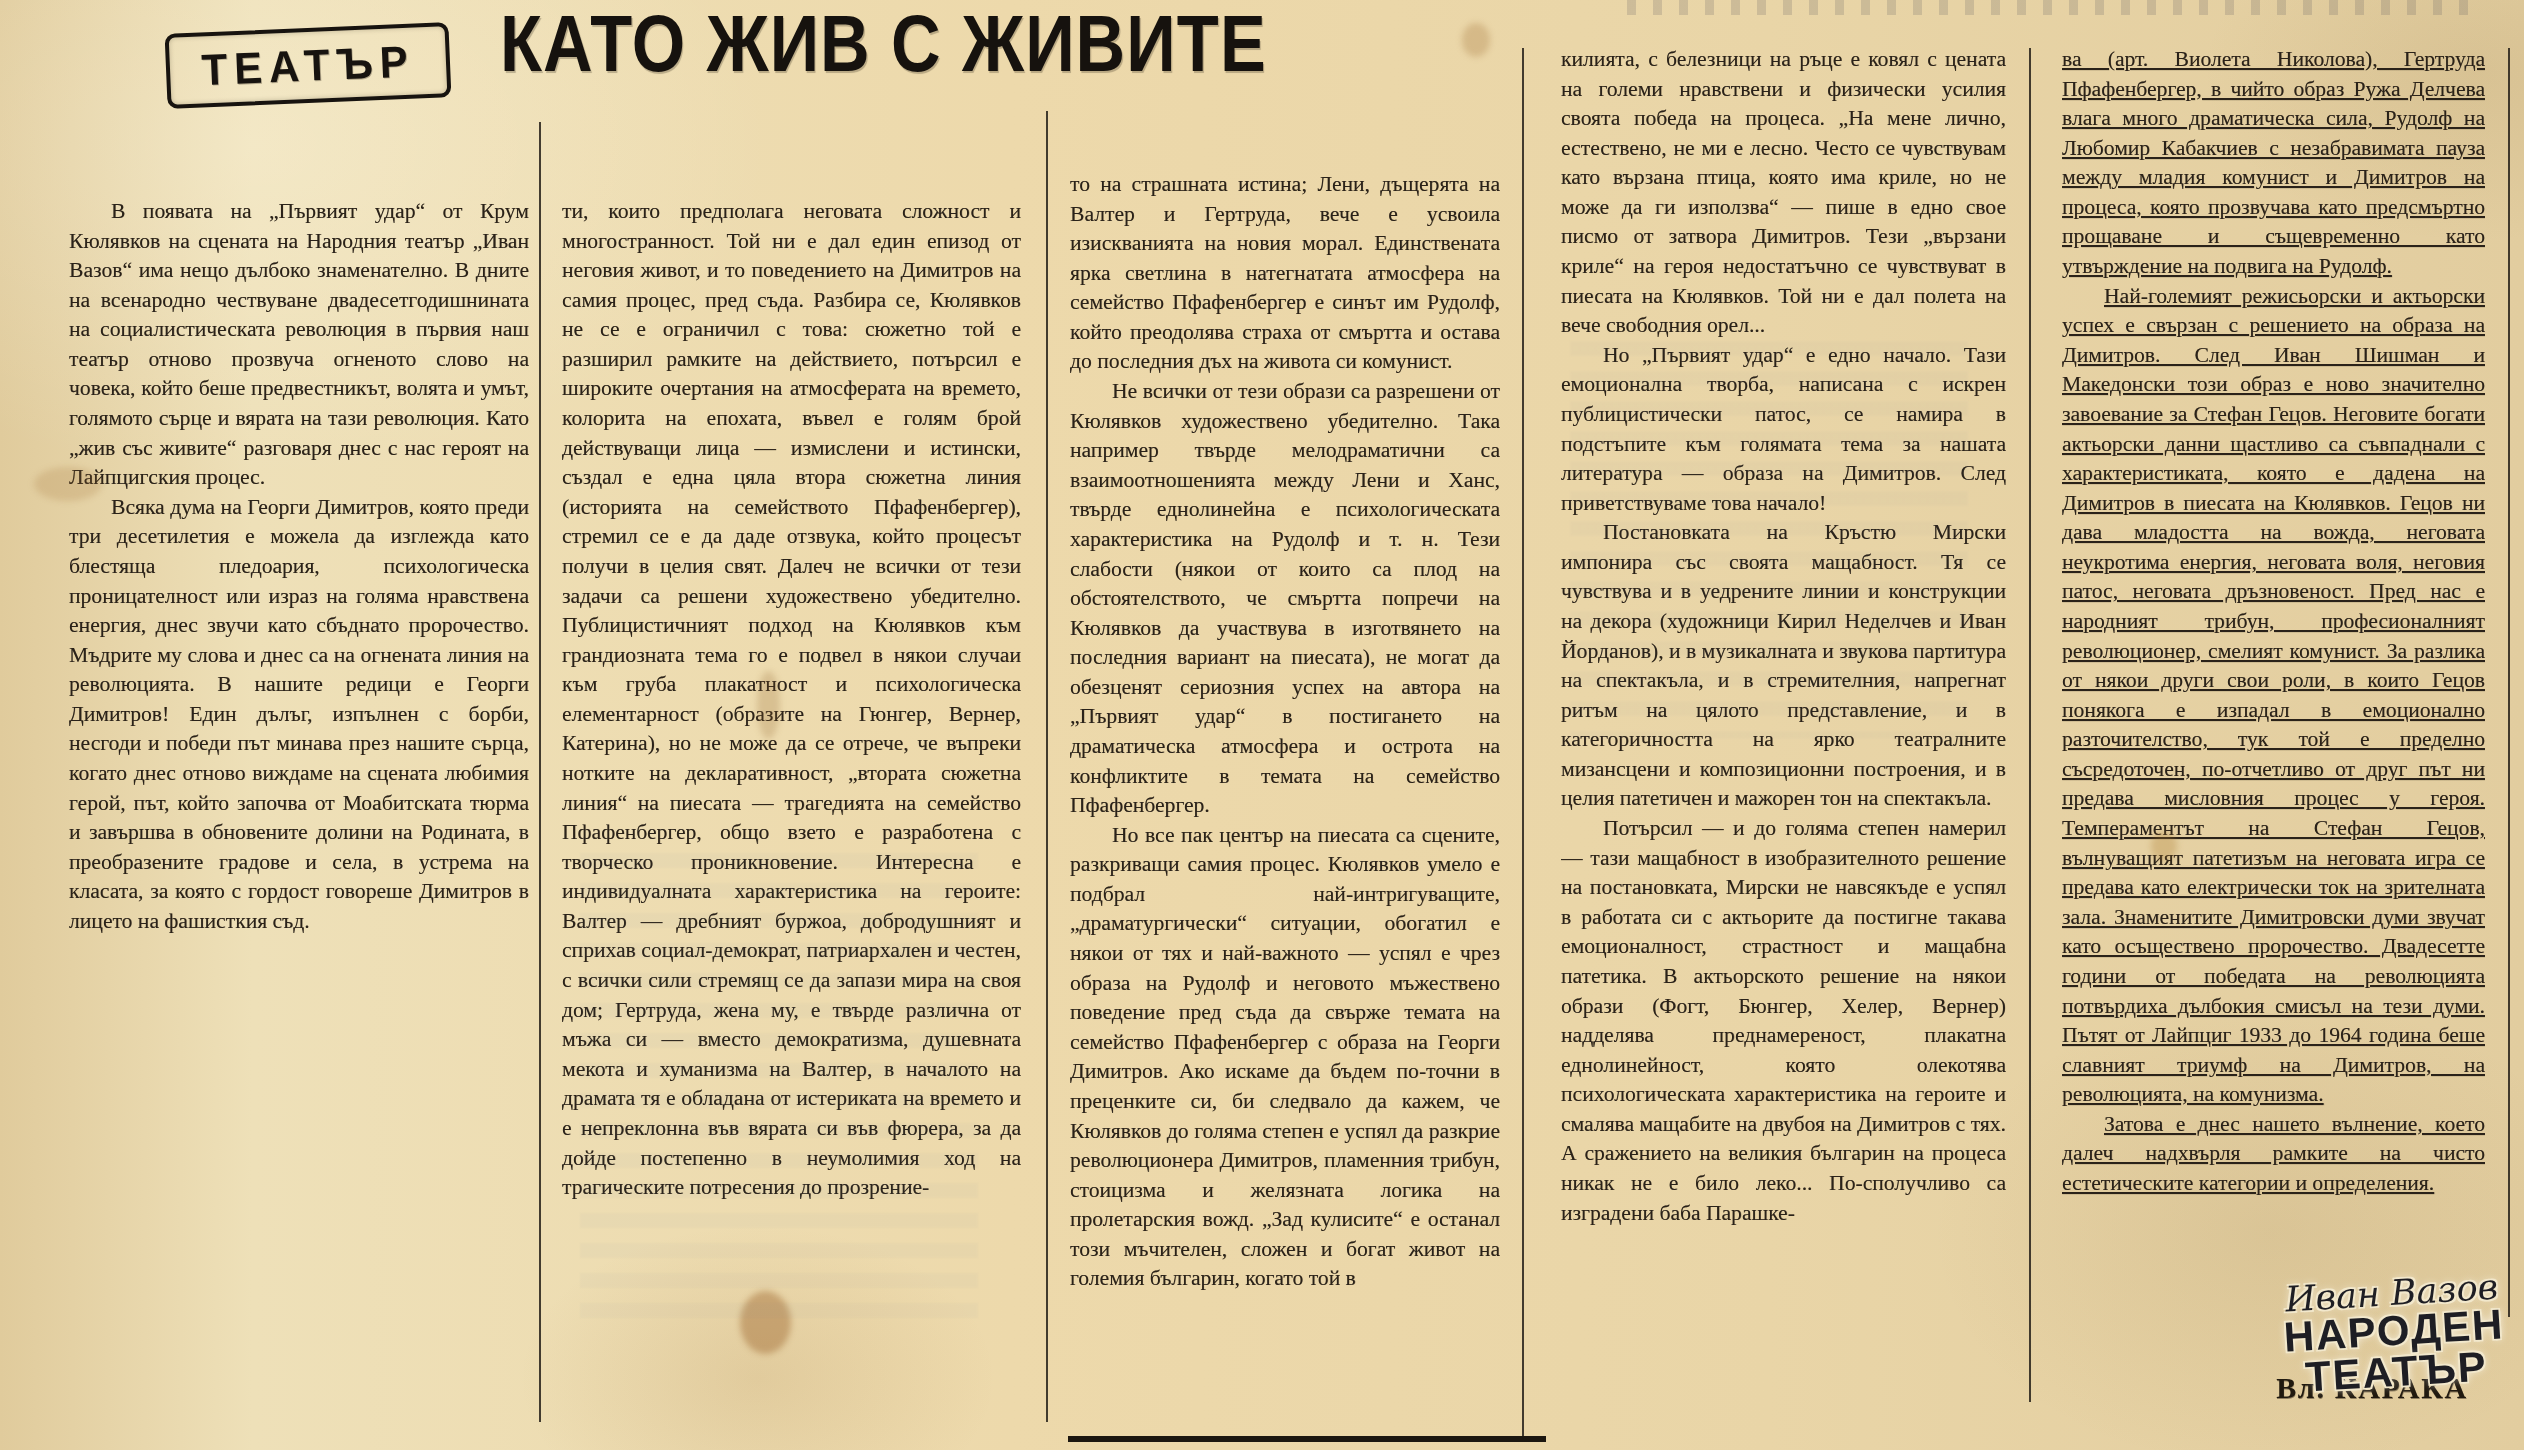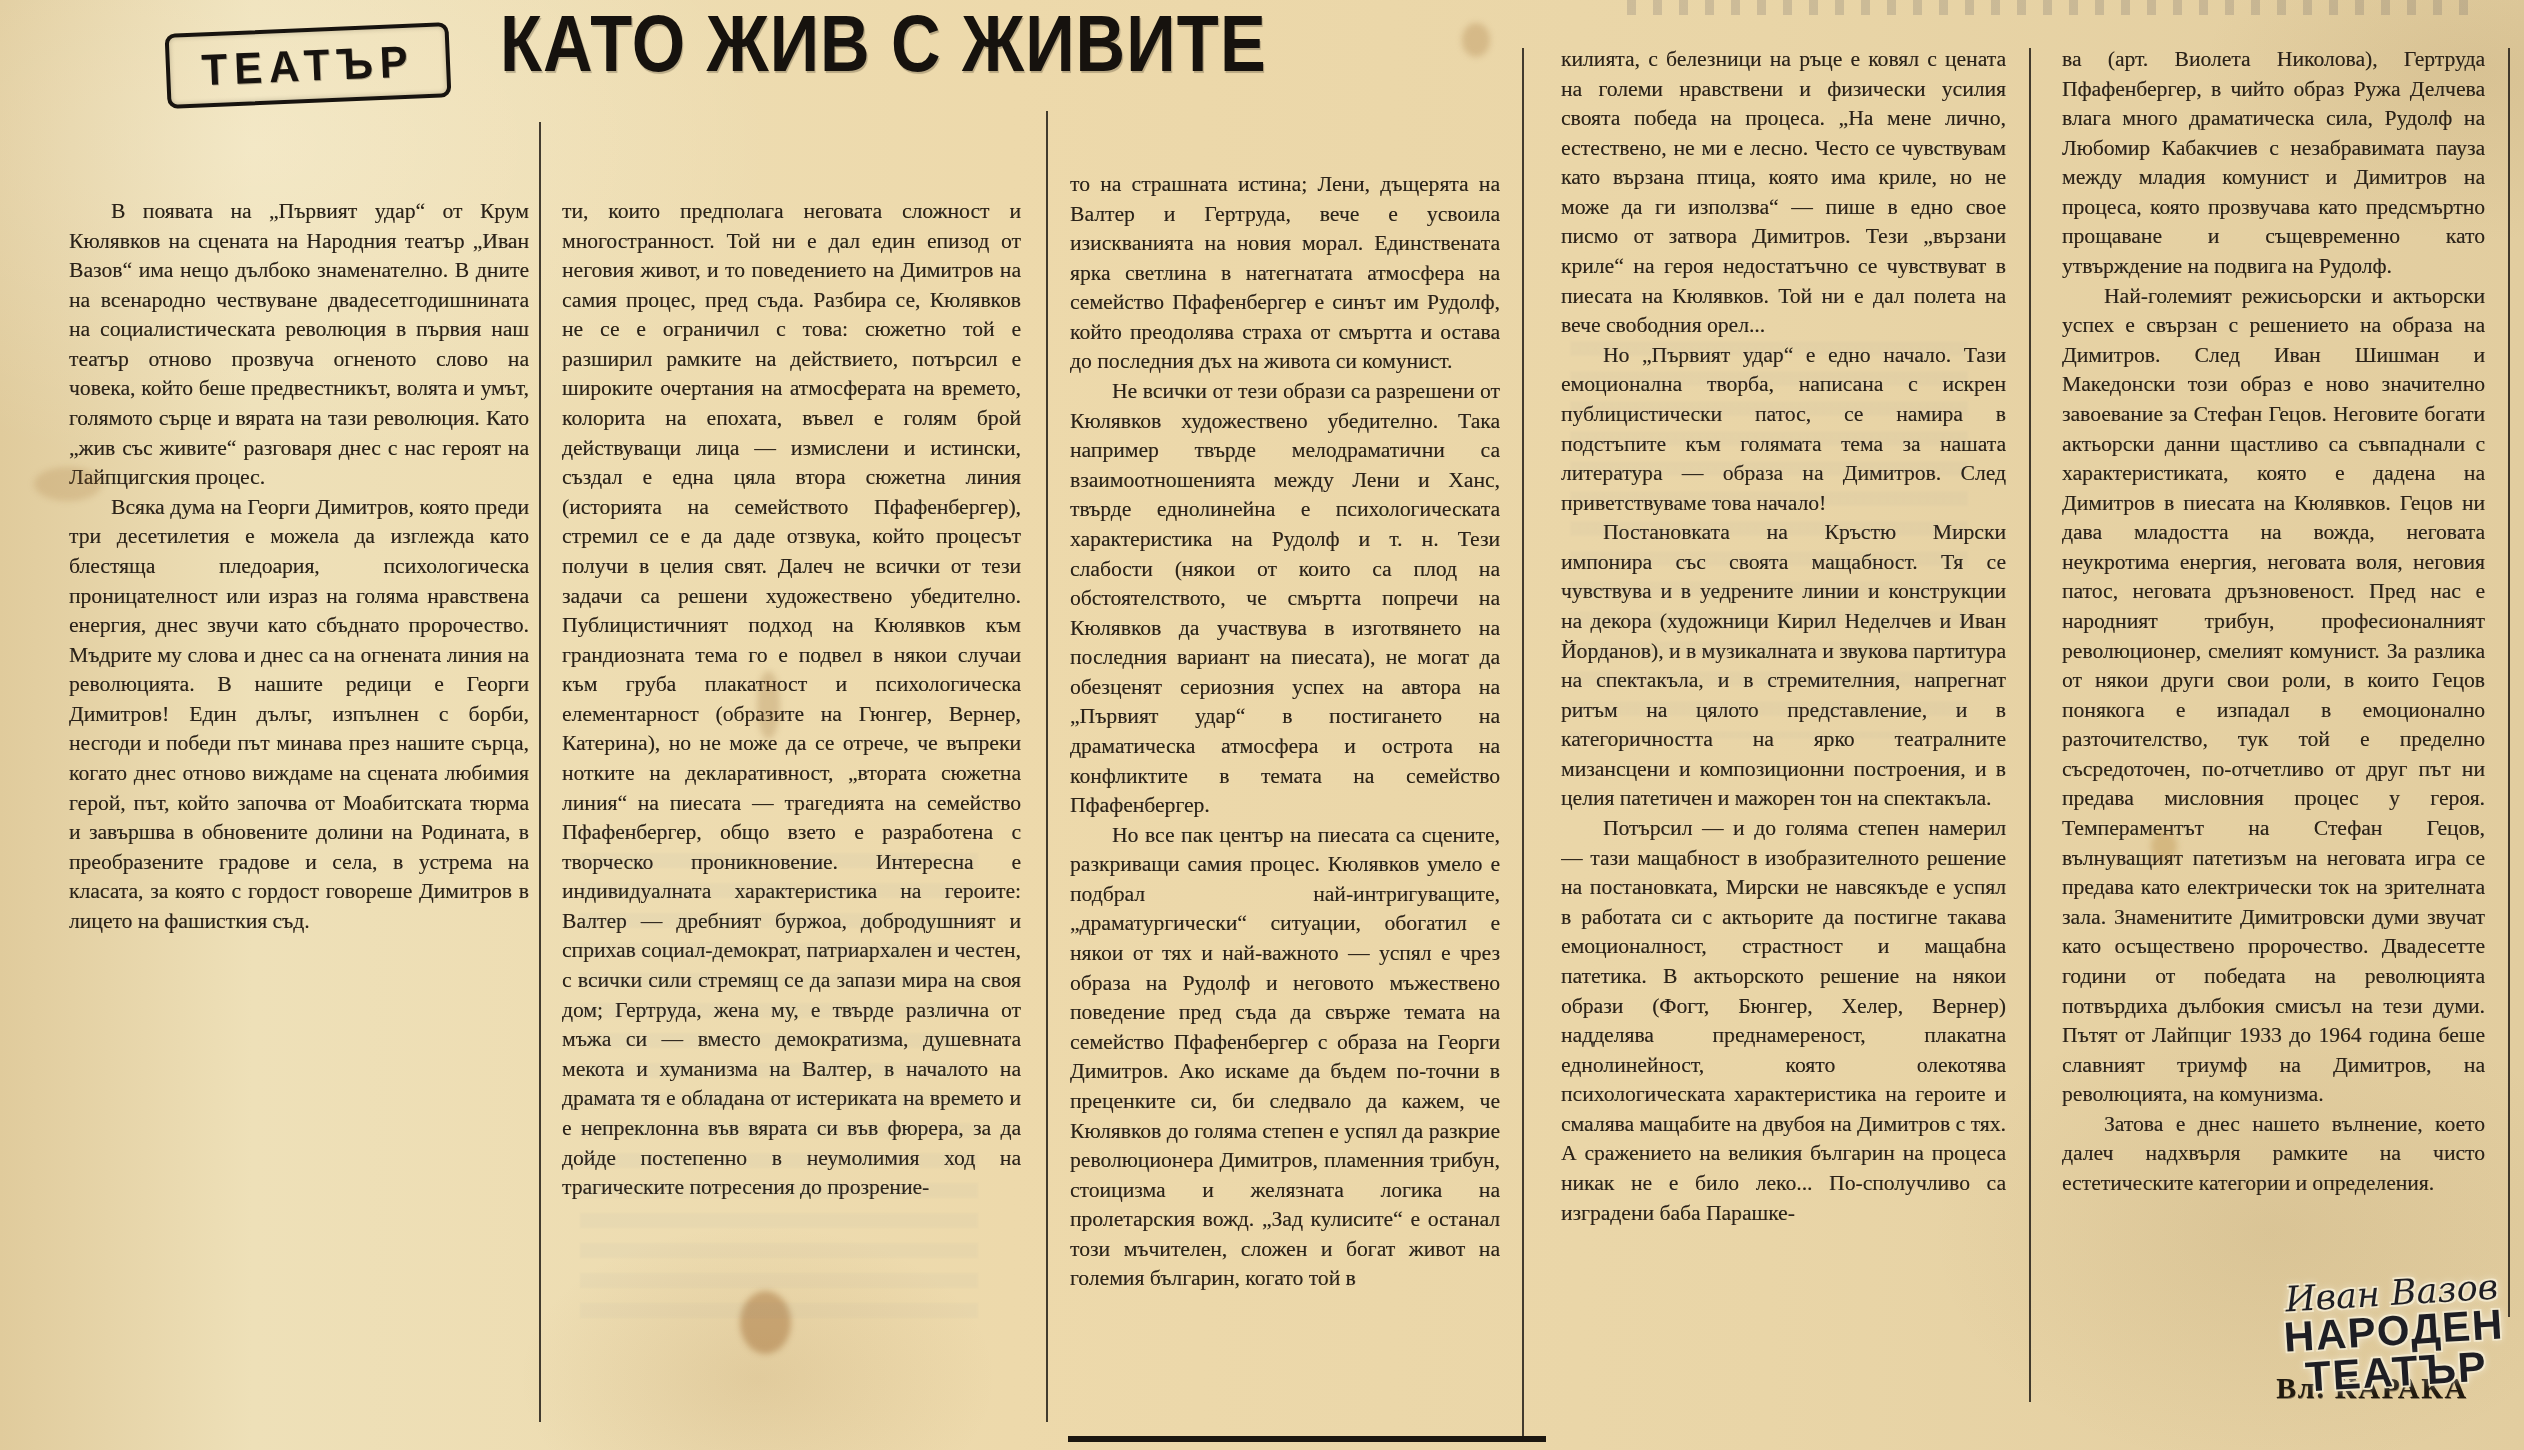--- a/index.html
+++ b/index.html
@@ -92,21 +92,21 @@
       <p>то на страшната истина; Лени, дъщерята на Валтер и Гертруда, вече е усвоила изискванията на новия морал. Единствената ярка светлина в натегнатата атмосфера на семейство Пфафенбергер е синът им Рудолф, който преодолява страха от смъртта и остава до последния дъх на живота си комунист.</p>
       <p class="indent">Не всички от тези образи са разрешени от Кюлявков художествено убедително. Така например твърде мелодраматични са взаимоотношенията между Лени и Ханс, твърде еднолинейна е психологическата характеристика на Рудолф и т. н. Тези слабости (някои от които са плод на обстоятелството, че смъртта попречи на Кюлявков да участвува в изготвянето на последния вариант на пиесата), не могат да обезценят сериозния успех на автора на „Първият удар“ в постигането на драматическа атмосфера и острота на конфликтите в темата на семейство Пфафенбергер.</p>
       <p class="indent">Но все пак център на пиесата са сцените, разкриващи самия процес. Кюлявков умело е подбрал най-интригуващите, „драматургически“ ситуации, обогатил е някои от тях и най-важното — успял е чрез образа на Рудолф и неговото мъжествено поведение пред съда да свърже темата на семейство Пфафенбергер с образа на Георги Димитров. Ако искаме да бъдем по-точни в преценките си, би следвало да кажем, че Кюлявков до голяма степен е успял да разкрие революционера Димитров, пламенния трибун, стоицизма и желязната логика на пролетарския вожд. „Зад кулисите“ е останал този мъчителен, сложен и богат живот на големия българин, когато той в</p>
     </div>
   <div class="col" style="left:1561px;top:16px;width:445px;height:1419px;">
       <p>килията, с белезници на ръце е ковял с цената на големи нравствени и физически усилия своята победа на процеса. „На мене лично, естествено, не ми е лесно. Често се чувствувам като вързана птица, която има криле, но не може да ги използва“ — пише в едно свое писмо от затвора Димитров. Тези „вързани криле“ на героя недостатъчно се чувствуват в пиесата на Кюлявков. Той ни е дал полета на вече свободния орел...</p>
       <p class="indent">Но „Първият удар“ е едно начало. Тази емоционална творба, написана с искрен публицистически патос, се намира в подстъпите към голямата тема за нашата литература — образа на Димитров. След приветствуваме това начало!</p>
       <p class="indent">Постановката на Кръстю Мирски импонира със своята мащабност. Тя се чувствува и в уедрените линии и конструкции на декора (художници Кирил Неделчев и Иван Йорданов), и в музикалната и звукова партитура на спектакъла, и в стремителния, напрегнат ритъм на цялото представление, и в категоричността на ярко театралните мизансцени и композиционни построения, и в целия патетичен и мажорен тон на спектакъла.</p>
       <p class="indent">Потърсил — и до голяма степен намерил — тази мащабност в изобразителното решение на постановката, Мирски не навсякъде е успял в работата си с актьорите да постигне такава емоционалност, страстност и мащабна патетика. В актьорското решение на някои образи (Фогт, Бюнгер, Хелер, Вернер) надделява преднамереност, плакатна еднолинейност, която олекотява психологическата характеристика на героите и смалява мащабите на двубоя на Димитров с тях. А сражението на великия българин на процеса никак не е било леко... По-сполучливо са изградени баба Парашке-</p>
     </div>
-  <div class="col" style="left:2062px;top:16px;width:423px;height:1320px;">
+  <div class="col" style="left:2062px;top:16px;width:423px;height:1320px;text-decoration:underline;">
       <p>ва (арт. Виолета Николова), Гертруда Пфафенбергер, в чийто образ Ружа Делчева влага много драматическа сила, Рудолф на Любомир Кабакчиев с незабравимата пауза между младия комунист и Димитров на процеса, която прозвучава като предсмъртно прощаване и същевременно като утвърждение на подвига на Рудолф.</p>
       <p class="indent">Най-големият режисьорски и актьорски успех е свързан с решението на образа на Димитров. След Иван Шишман и Македонски този образ е ново значително завоевание за Стефан Гецов. Неговите богати актьорски данни щастливо са съвпаднали с характеристиката, която е дадена на Димитров в пиесата на Кюлявков. Гецов ни дава младостта на вожда, неговата неукротима енергия, неговата воля, неговия патос, неговата дръзновеност. Пред нас е народният трибун, професионалният революционер, смелият комунист. За разлика от някои други свои роли, в които Гецов понякога е изпадал в емоционално разточителство, тук той е пределно съсредоточен, по-отчетливо от друг път ни предава мисловния процес у героя. Темпераментът на Стефан Гецов, вълнуващият патетизъм на неговата игра се предава като електрически ток на зрителната зала. Знаменитите Димитровски думи звучат като осъществено пророчество. Двадесетте години от победата на революцията потвърдиха дълбокия смисъл на тези думи. Пътят от Лайпциг 1933 до 1964 година беше славният триумф на Димитров, на революцията, на комунизма.</p>
       <p class="indent">Затова е днес нашето вълнение, което далеч надхвърля рамките на чисто естетическите категории и определения.</p>
     </div>
 
   <div class="signature">Вл. КАРАКА</div>
 
   <div class="watermark">
     <div class="script">Иван Вазов</div>
     <div class="block">НАРОДЕН</div>

